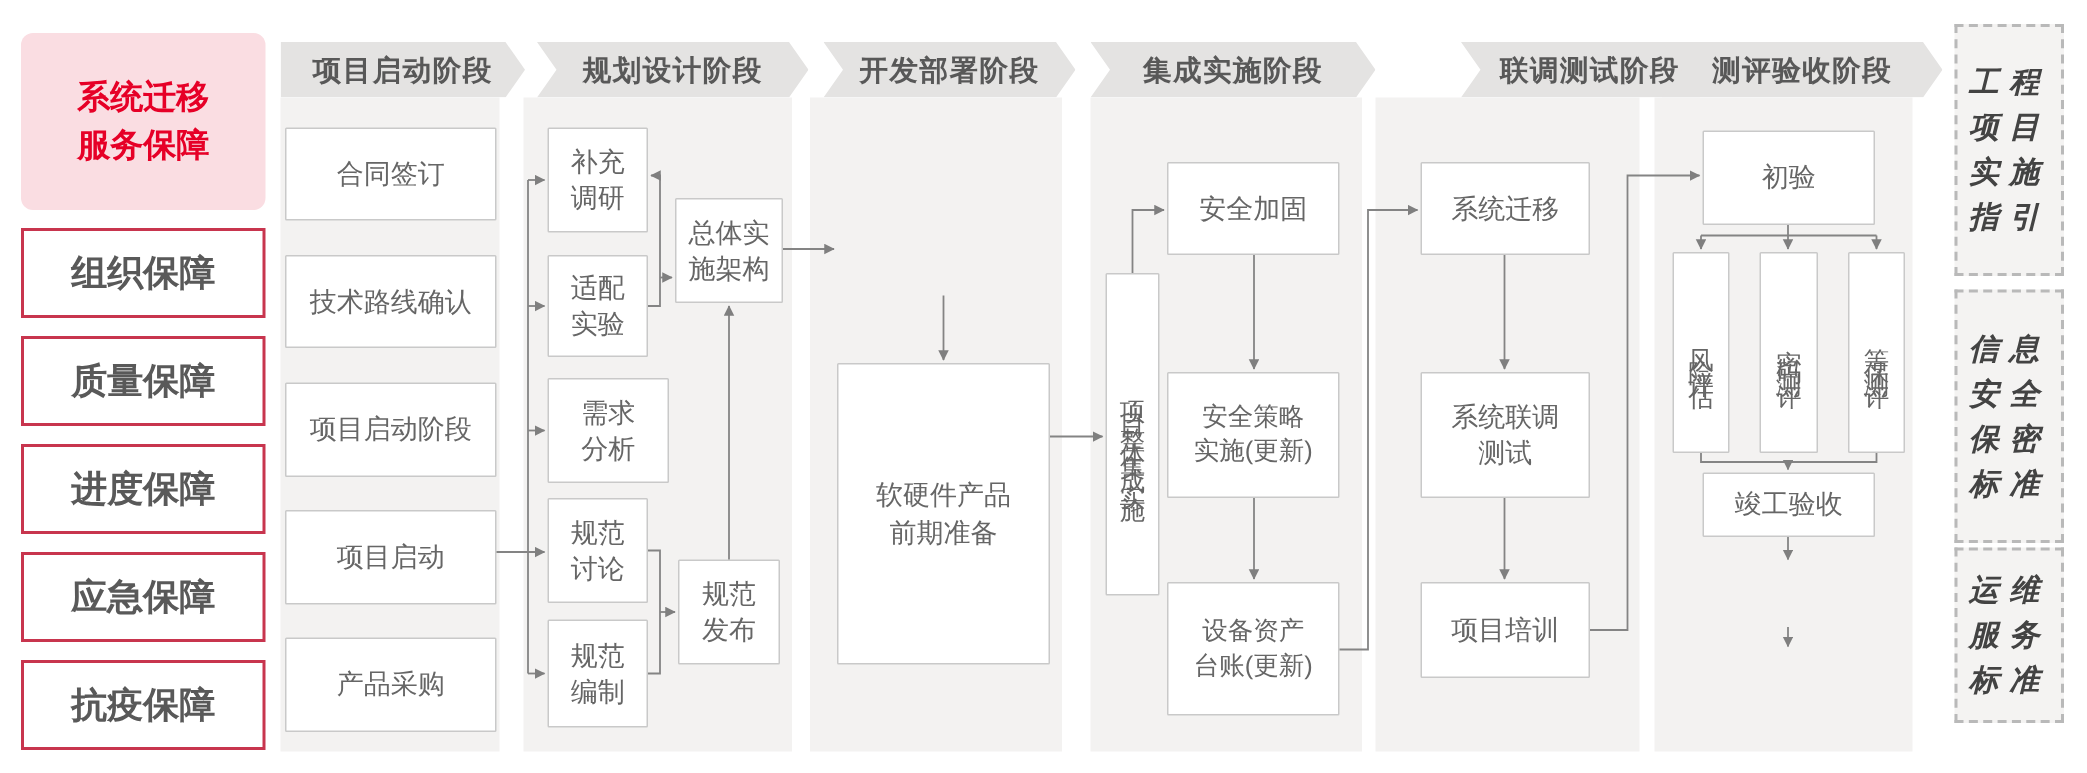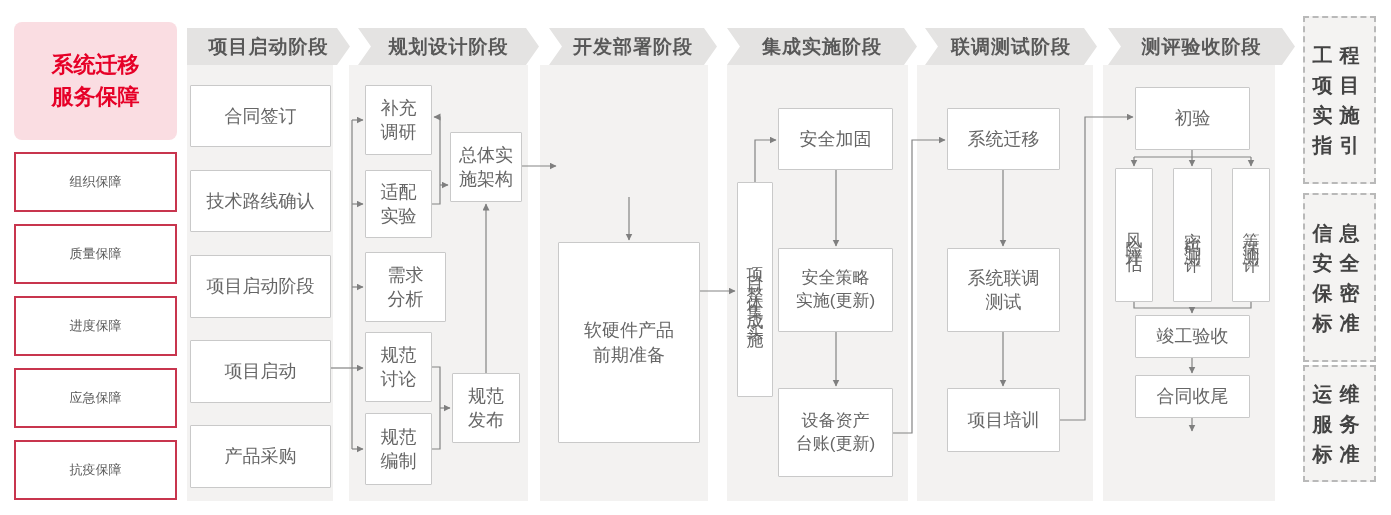--- a/index.html
+++ b/index.html
@@ -5,21 +5,21 @@
   html,body{margin:0;padding:0;background:#ffffff;}
   body{font-family:"Liberation Sans","DejaVu Sans",sans-serif;}
   #canvas{position:relative;width:1391px;height:515px;background:#ffffff;overflow:hidden;}
 
   
   .side-title{position:absolute;left:14px;top:22px;width:163px;height:118px;
     background:#fadde2;border-radius:8px;display:flex;align-items:center;justify-content:center;
     color:#e60027;font-weight:bold;font-size:22px;line-height:1.45;text-align:center;white-space:pre-line;}
   .side-box{position:absolute;left:14px;width:163px;height:60px;background:#ffffff;
     border:2px solid #c8354e;box-sizing:border-box;display:flex;align-items:center;justify-content:center;
-    color:#595959;font-size:13px;}
+    color:#595959;font-size:24px;font-weight:bold;}
 
   
   .col-bg{position:absolute;top:65px;height:436px;background:#f3f2f1;}
   .banner{position:absolute;top:28px;height:37px;background:#e4e3e2;
     display:flex;align-items:center;justify-content:center;
     color:#585858;font-weight:bold;font-size:19px;letter-spacing:1px;}
   .banner.first{clip-path:polygon(0 0,calc(100% - 13px) 0,100% 50%,calc(100% - 13px) 100%,0 100%);}
   .banner.notch{clip-path:polygon(0 0,calc(100% - 13px) 0,100% 50%,calc(100% - 13px) 100%,0 100%,13px 50%);}
 
   
@@ -31,21 +31,21 @@
     display:flex;align-items:center;justify-content:center;border-radius:1px;}
   .vnode span{writing-mode:vertical-lr;text-orientation:upright;color:#666666;}
   .vnode.big span{font-size:17px;letter-spacing:9px;}
   .vnode.eval span{font-size:17px;letter-spacing:8px;}
 
   
   .std-box{position:absolute;left:1303px;width:73px;background:#f4f3f2;
     border:2px dashed #b9b9b9;box-sizing:border-box;
     display:flex;align-items:center;justify-content:center;text-align:center;
     color:#434343;font-weight:bold;font-size:20px;line-height:1.5;
-    letter-spacing:7px;white-space:pre-line;}
+    letter-spacing:7px;white-space:pre-line;font-style:italic;}
 
   svg.connectors{position:absolute;left:0;top:0;pointer-events:none;}
 </style>
 </head>
 <body>
 
 <div id="canvas">
 
   <div class="side-title">系统迁移
 服务保障</div>
@@ -59,21 +59,21 @@
   <div class="col-bg" style="left:349px;width:179px"></div>
   <div class="col-bg" style="left:540px;width:168px"></div>
   <div class="col-bg" style="left:727px;width:181px"></div>
   <div class="col-bg" style="left:917px;width:176px"></div>
   <div class="col-bg" style="left:1103px;width:172px"></div>
 
   <div class="banner first" style="left:187px;width:163px">项目启动阶段</div>
   <div class="banner notch" style="left:358px;width:181px">规划设计阶段</div>
   <div class="banner notch" style="left:549px;width:168px">开发部署阶段</div>
   <div class="banner notch" style="left:727px;width:190px">集成实施阶段</div>
-  <div class="banner notch" style="left:925px;width:172px">联调测试阶段</div>
+  <div class="banner notch" style="left:974px;width:172px">联调测试阶段</div>
   <div class="banner notch" style="left:1108px;width:187px">测评验收阶段</div>
 
   <div class="node" style="left:190px;top:85px;width:141px;height:62px">合同签订</div>
   <div class="node" style="left:190px;top:170px;width:141px;height:62px">技术路线确认</div>
   <div class="node" style="left:190px;top:255px;width:141px;height:63px">项目启动阶段</div>
   <div class="node" style="left:190px;top:340px;width:141px;height:63px">项目启动</div>
   <div class="node" style="left:190px;top:425px;width:141px;height:63px">产品采购</div>
 
   <div class="node" style="left:365px;top:85px;width:67px;height:70px">补充
 调研</div>
@@ -111,21 +111,20 @@
   <div class="vnode eval" style="left:1115px;top:168px;width:38px;height:134px">
       <span>风险评估</span>
     </div>
   <div class="vnode eval" style="left:1173px;top:168px;width:39px;height:134px">
       <span>密码测评</span>
     </div>
   <div class="vnode eval" style="left:1232px;top:168px;width:38px;height:134px">
       <span>等保测评</span>
     </div>
   <div class="node" style="left:1135px;top:315px;width:115px;height:43px">竣工验收</div>
-  <div class="node" style="left:1135px;top:375px;width:115px;height:43px">合同收尾</div>
 
   <div class="std-box" style="top:16px;height:168px">工程
 项目
 实施
 指引</div>
   <div class="std-box" style="top:193px;height:169px">信息
 安全
 保密
 标准</div>
   <div class="std-box" style="top:365px;height:117px">运维

